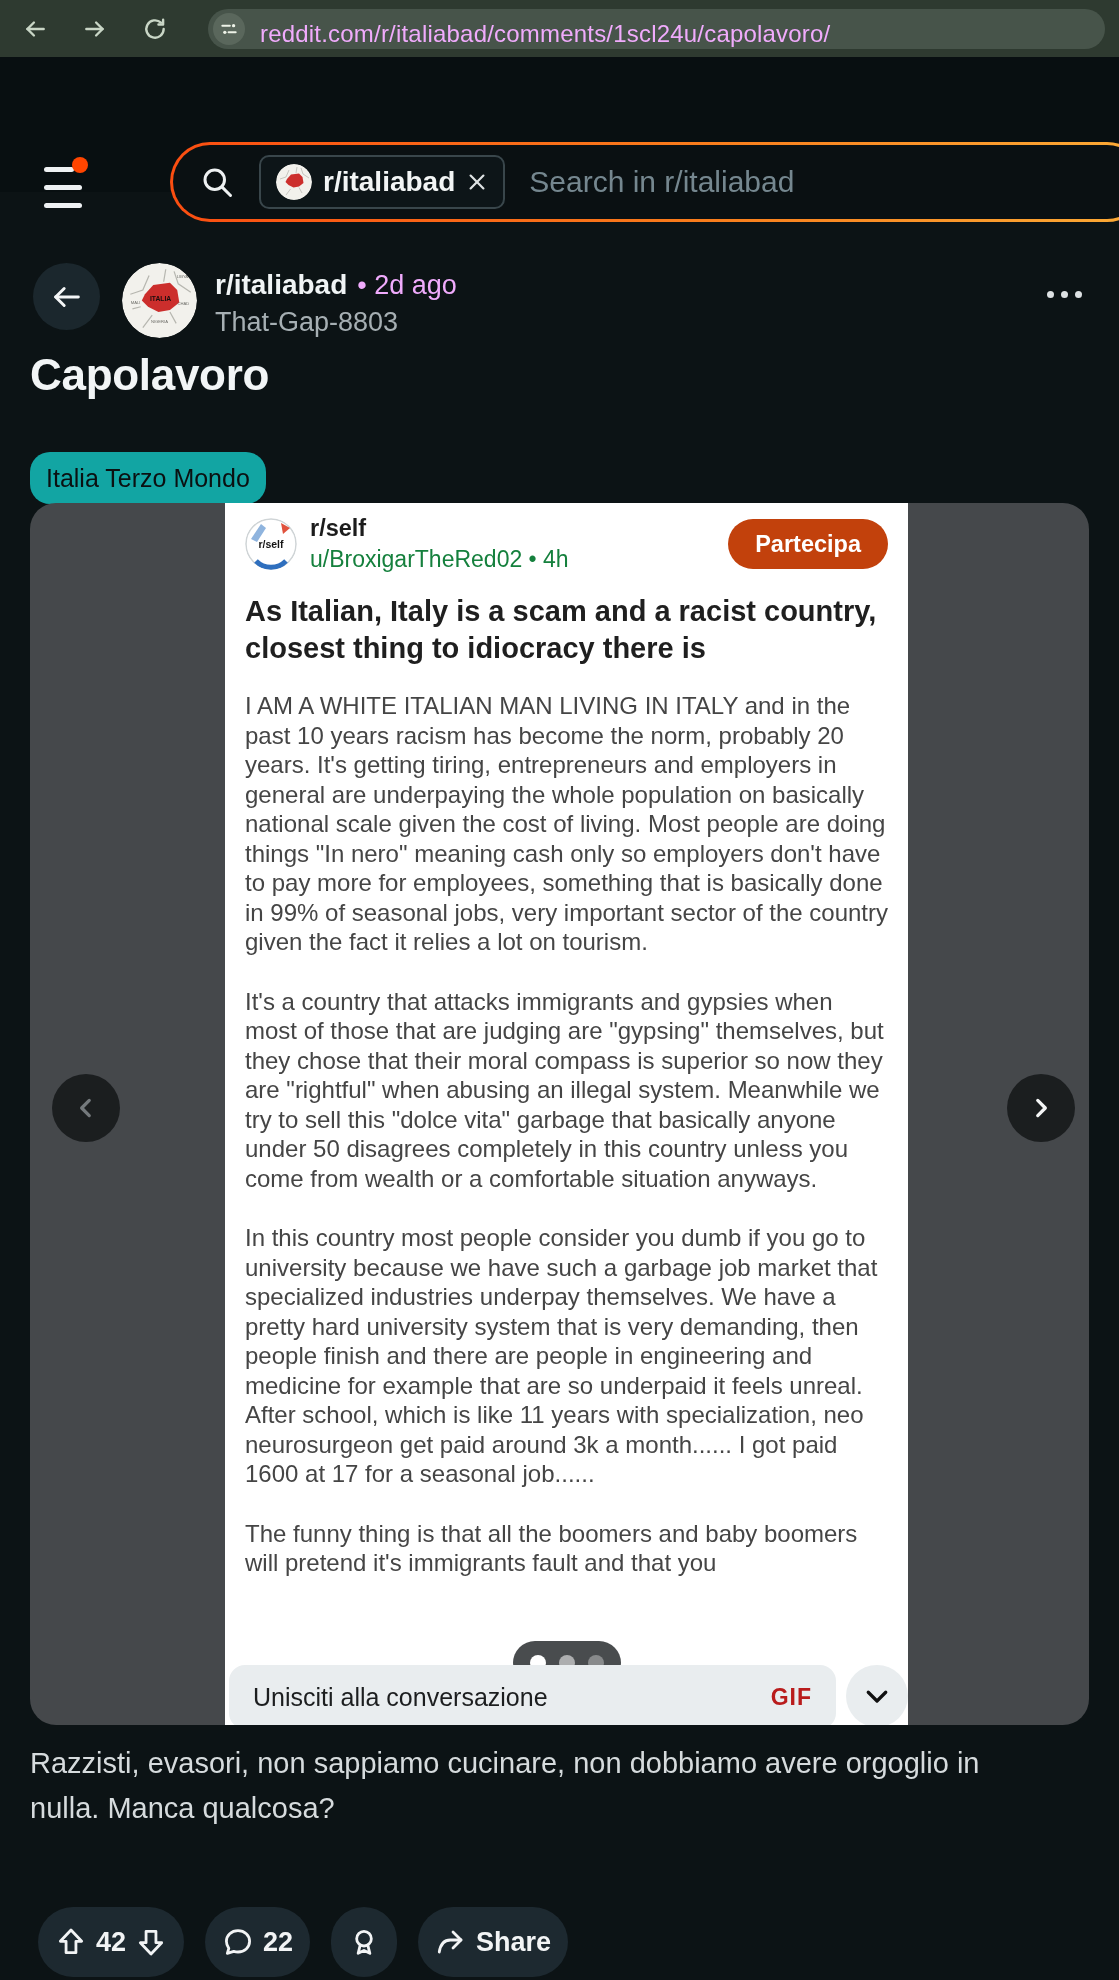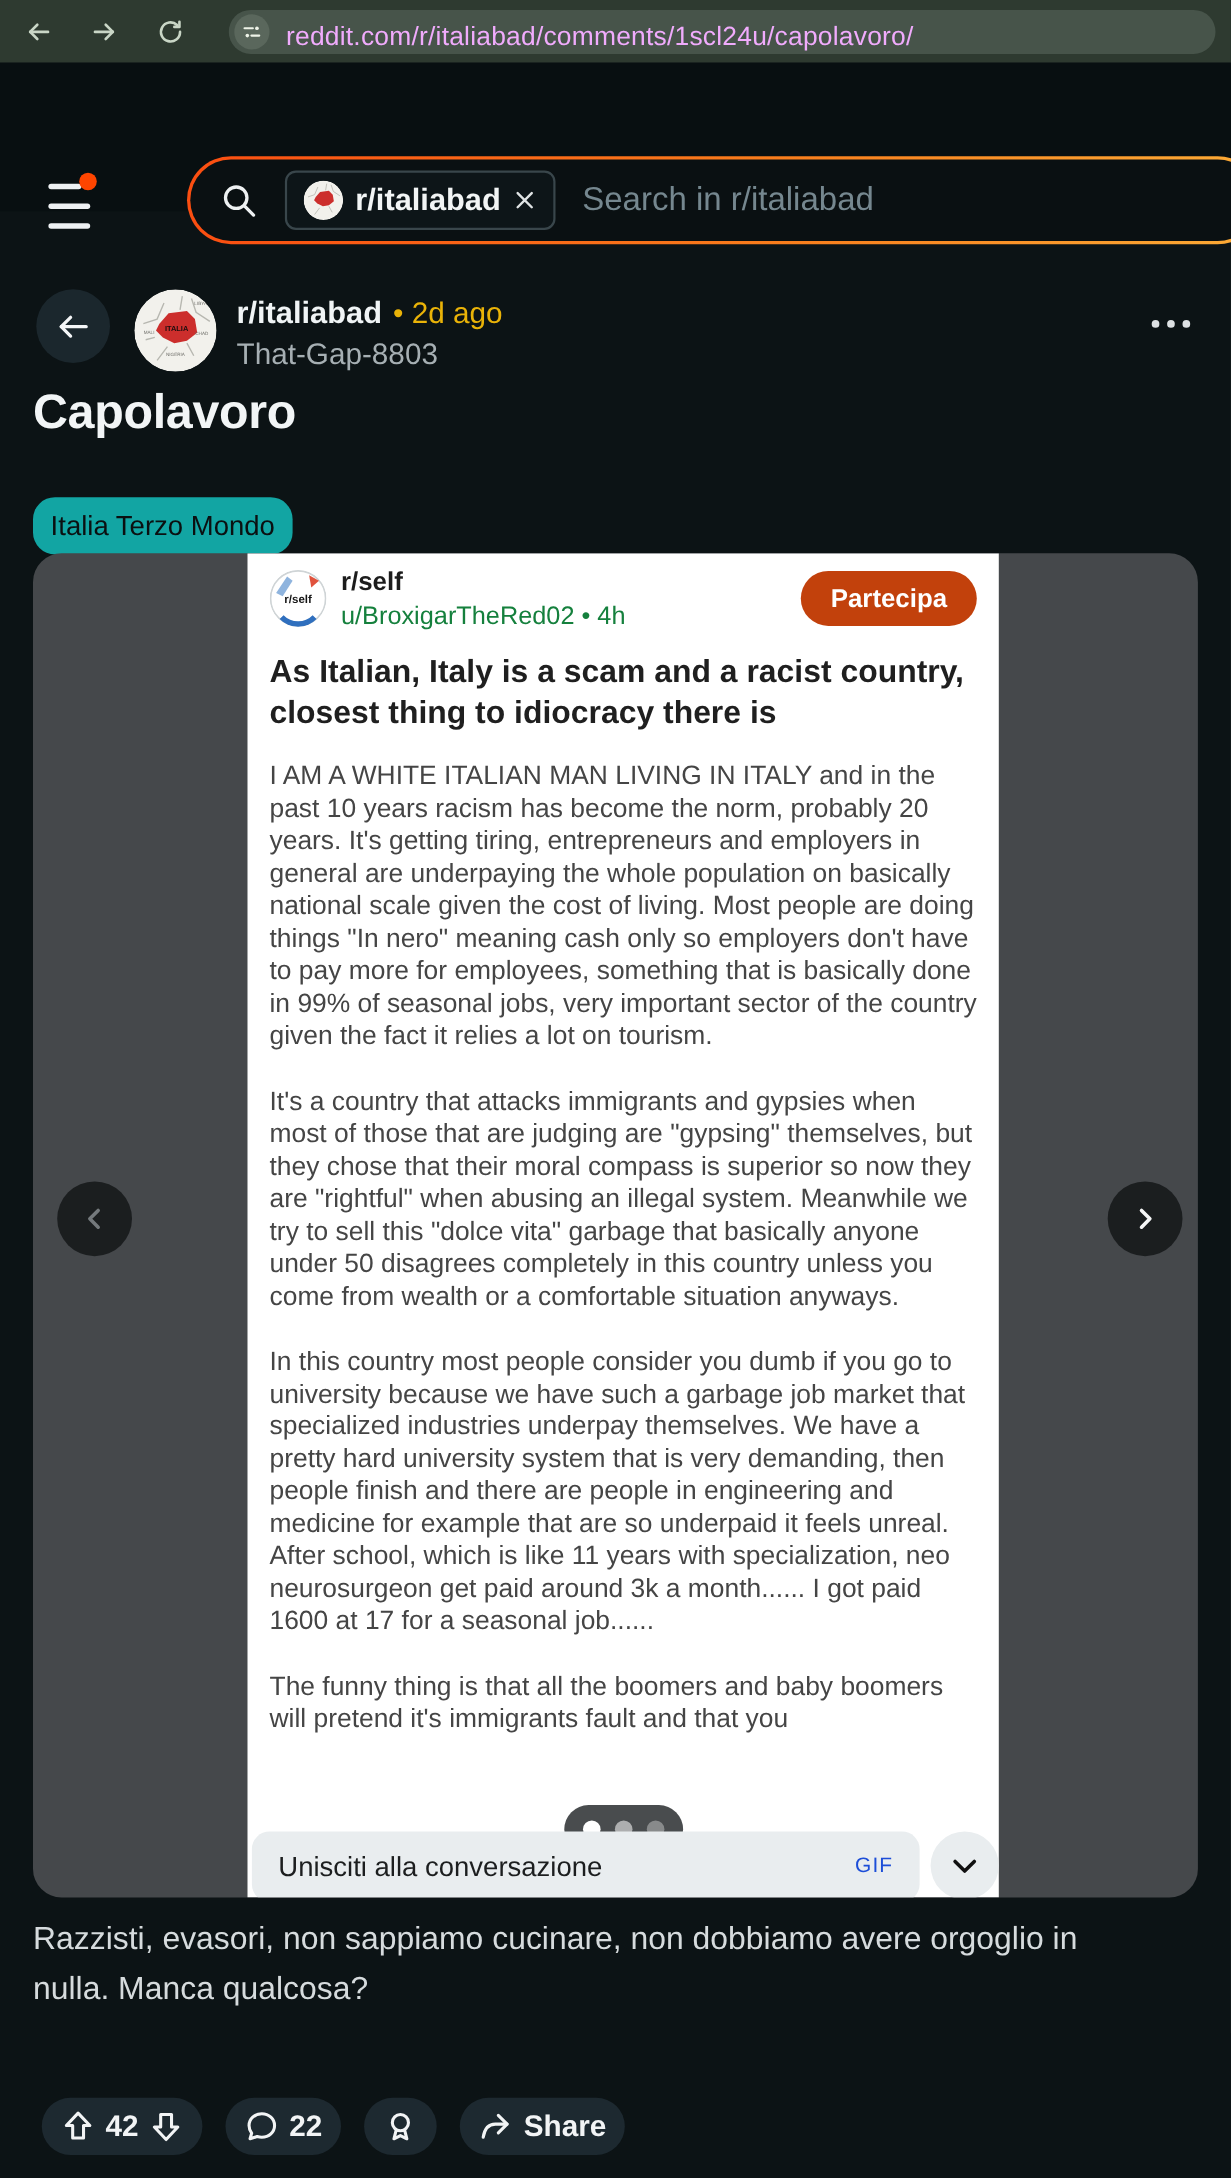--- a/index.html
+++ b/index.html
@@ -59,21 +59,21 @@
   
   .post-header{ position:absolute; top:263px; left:33px; right:30px; height:92px; display:flex; align-items:flex-start; }
   .back-btn{
     width:67px; height:67px; border-radius:50%; background:#1b272d; border:none; cursor:pointer;
     display:flex; align-items:center; justify-content:center; color:#f4f6f7; flex:none;
   }
   .sub-avatar{ width:75px; height:75px; border-radius:50%; overflow:hidden; margin-left:22px; flex:none; }
   .meta-block{ margin-left:18px; display:flex; flex-direction:column; gap:6px; padding-top:6px; }
   .meta-line1{ display:flex; align-items:baseline; gap:10px; }
   .sub-name{ font-size:28px; font-weight:bold; color:#f0f4f5; }
-  .post-when{ font-size:27px; color:#eab308; }
+  .post-when{ font-size:27px; color:#f0abfc; }
   .post-author{ font-size:27px; color:#a6afb3; }
   .overflow-dots{ position:absolute; right:7px; top:28px; display:flex; gap:7px; background:none; border:none; cursor:pointer; }
   .overflow-dots i{ width:7px; height:7px; border-radius:50%; background:#dde1e3; }
 
   .post-title{ position:absolute; top:350px; left:30px; font-size:44px; font-weight:bold; color:#f2f5f6; letter-spacing:-.3px; }
   .flair{
     position:absolute; top:452px; left:30px; height:52px; border-radius:20px;
     background:#12a5a3; color:#0b1011; font-size:25px;
     display:inline-flex; align-items:center; padding:0 16px;
   }
@@ -109,40 +109,40 @@
   .dots-pill .d1{ background:#ffffff; }
   .dots-pill .d2{ background:rgba(255,255,255,.55); }
   .dots-pill .d3{ background:rgba(255,255,255,.35); }
 
   .comment-row{ position:absolute; left:4px; right:0; bottom:-4px; display:flex; align-items:flex-start; }
   .comment-bar{
     flex:1; height:64px; border-radius:16px; background:#e9edef;
     display:flex; align-items:center; padding:0 24px; margin-right:10px; cursor:text;
   }
   .comment-ph{ font-size:25px; color:#1c1e1f; }
-  .gif-label{ margin-left:auto; font-size:19px; font-weight:normal; letter-spacing:1px; color:#1d4ed8; }
+  .gif-label{ margin-left:auto; font-size:23px; font-weight:bold; letter-spacing:1px; color:#b91c1c; }
   .expand-btn{
     width:62px; height:62px; border-radius:50%; background:#e9edef; border:none; cursor:pointer;
     display:flex; align-items:center; justify-content:center; color:#111; flex:none;
   }
 
   .car-btn{
     position:absolute; top:571px; width:68px; height:68px; border-radius:50%;
     background:rgba(16,18,19,.78); border:none; cursor:pointer;
     display:flex; align-items:center; justify-content:center;
   }
   .car-left{ left:22px; color:#74797c; }
   .car-right{ right:14px; color:#f5f6f6; }
 
   
   .caption{ position:absolute; top:1741px; left:30px; width:1020px; font-size:29px; line-height:45px; color:#d6dbdd; }
 
   .actions{ position:absolute; top:1907px; left:38px; display:flex; gap:21px; }
   .pill{
-    height:52px; border-radius:35px; background:#1d2930; border:none; cursor:pointer;
+    height:70px; border-radius:35px; background:#1d2930; border:none; cursor:pointer;
     display:flex; align-items:center; padding:0 17px; color:#f2f4f5; gap:9px;
     font-family:inherit;
   }
   .pill .cnt{ font-size:27px; font-weight:bold; color:#f2f4f5; }
   .act-ic{ width:32px; height:32px; color:#f2f4f5; flex:none; }
 </style>
 </head>
 <body>
 
 <div class="browser-bar">

